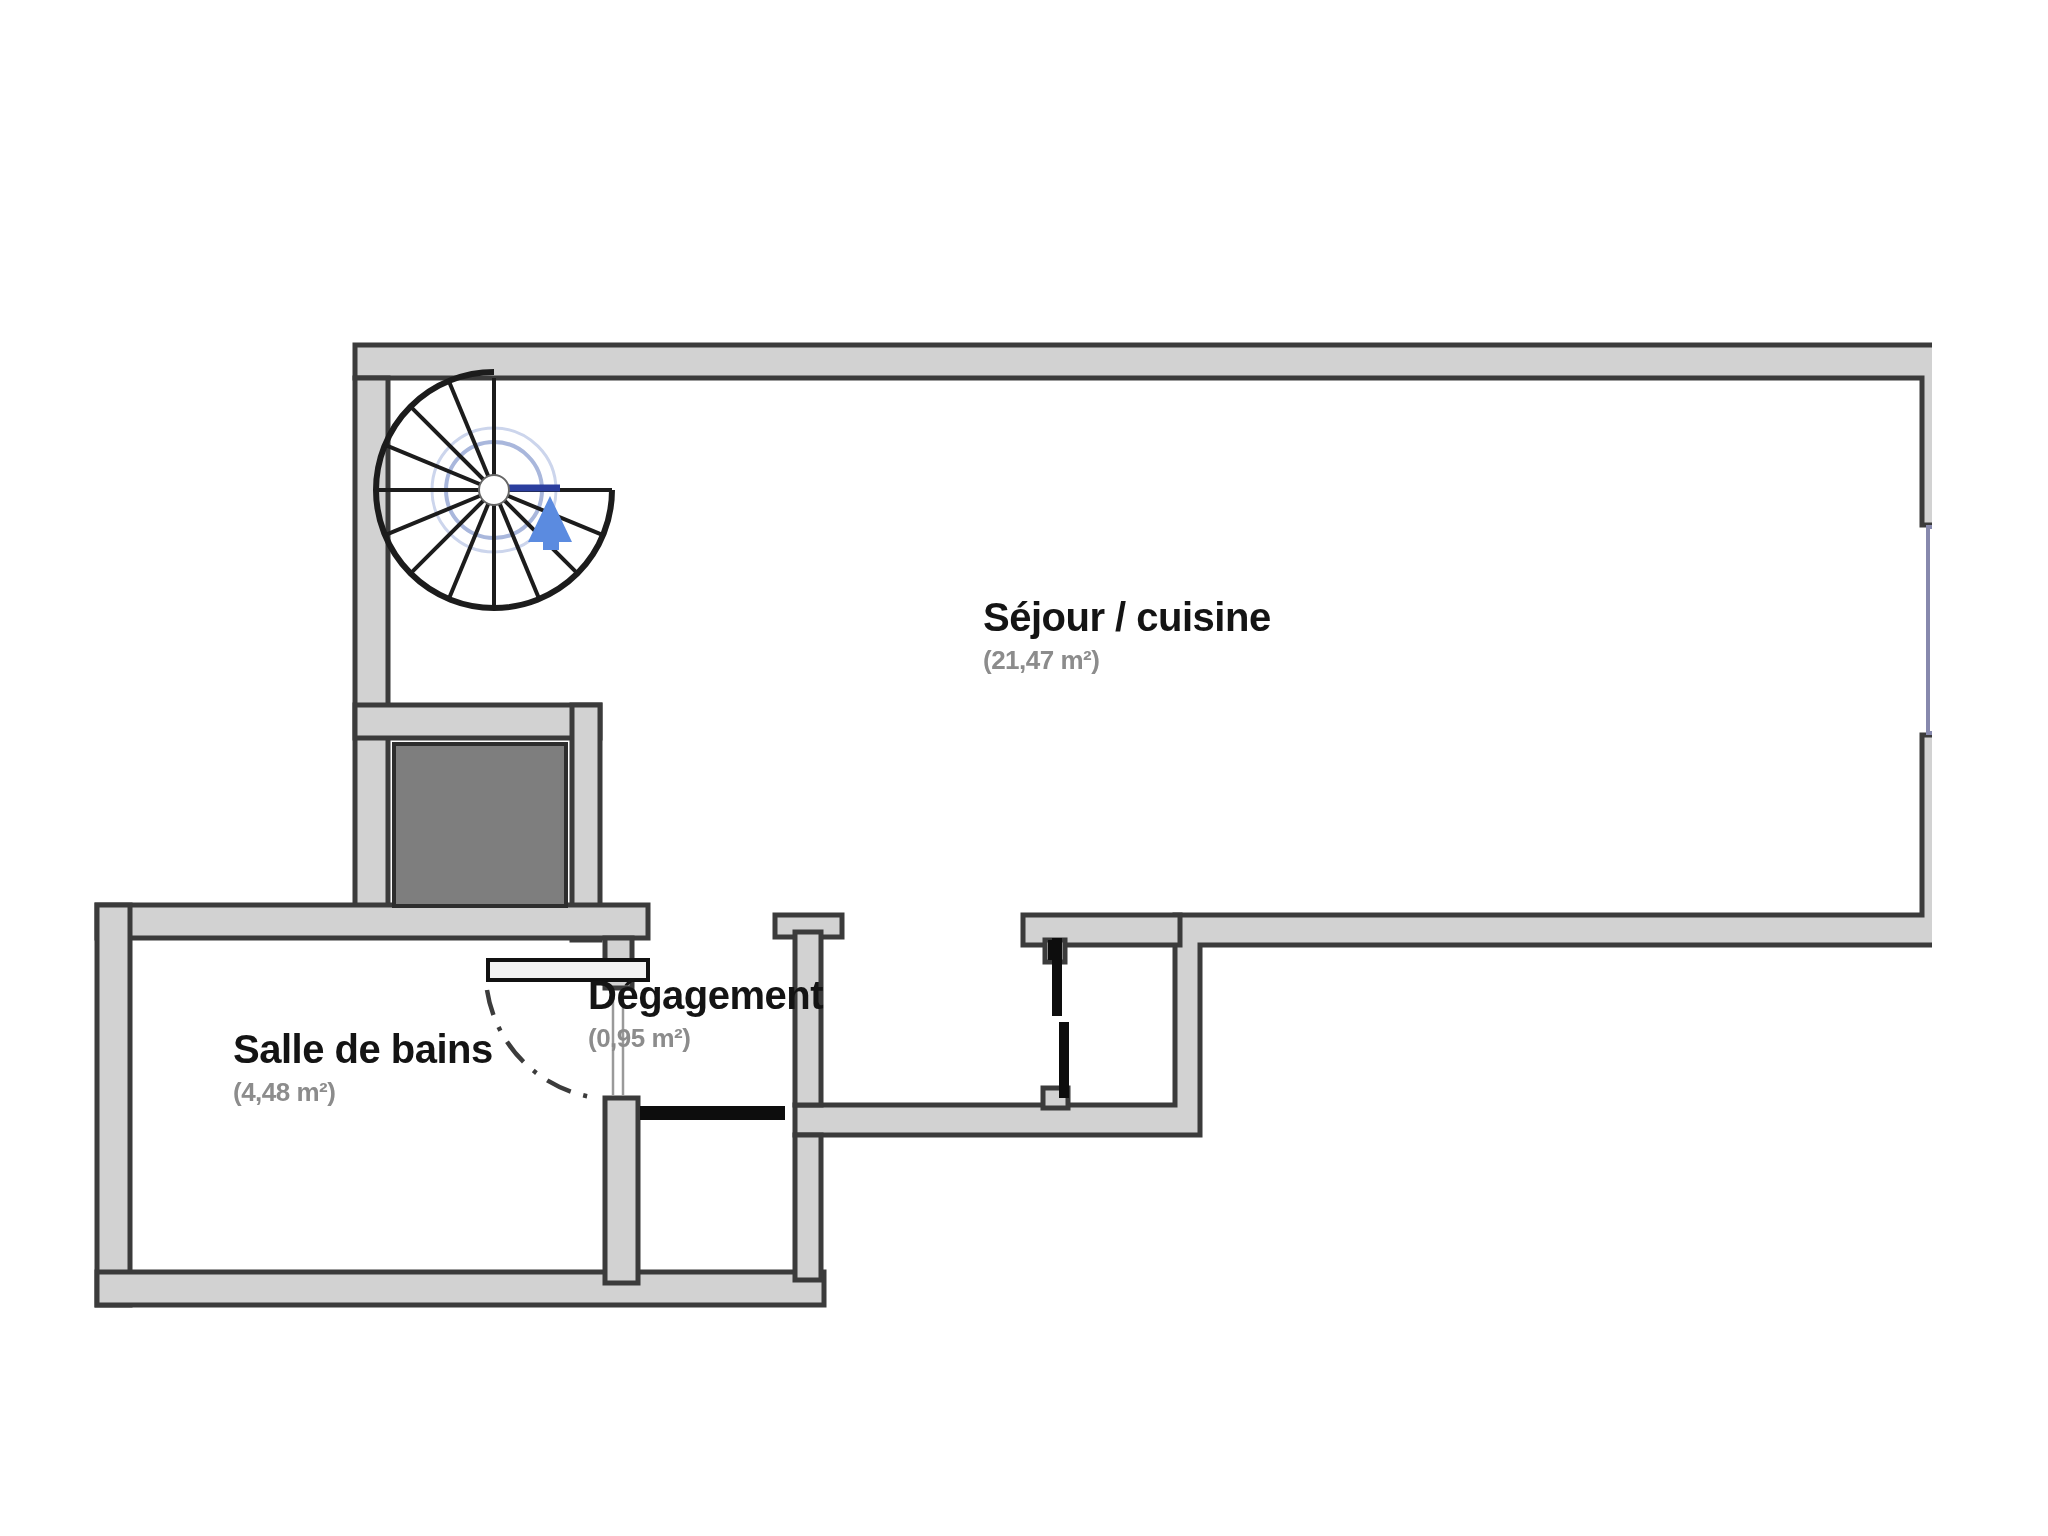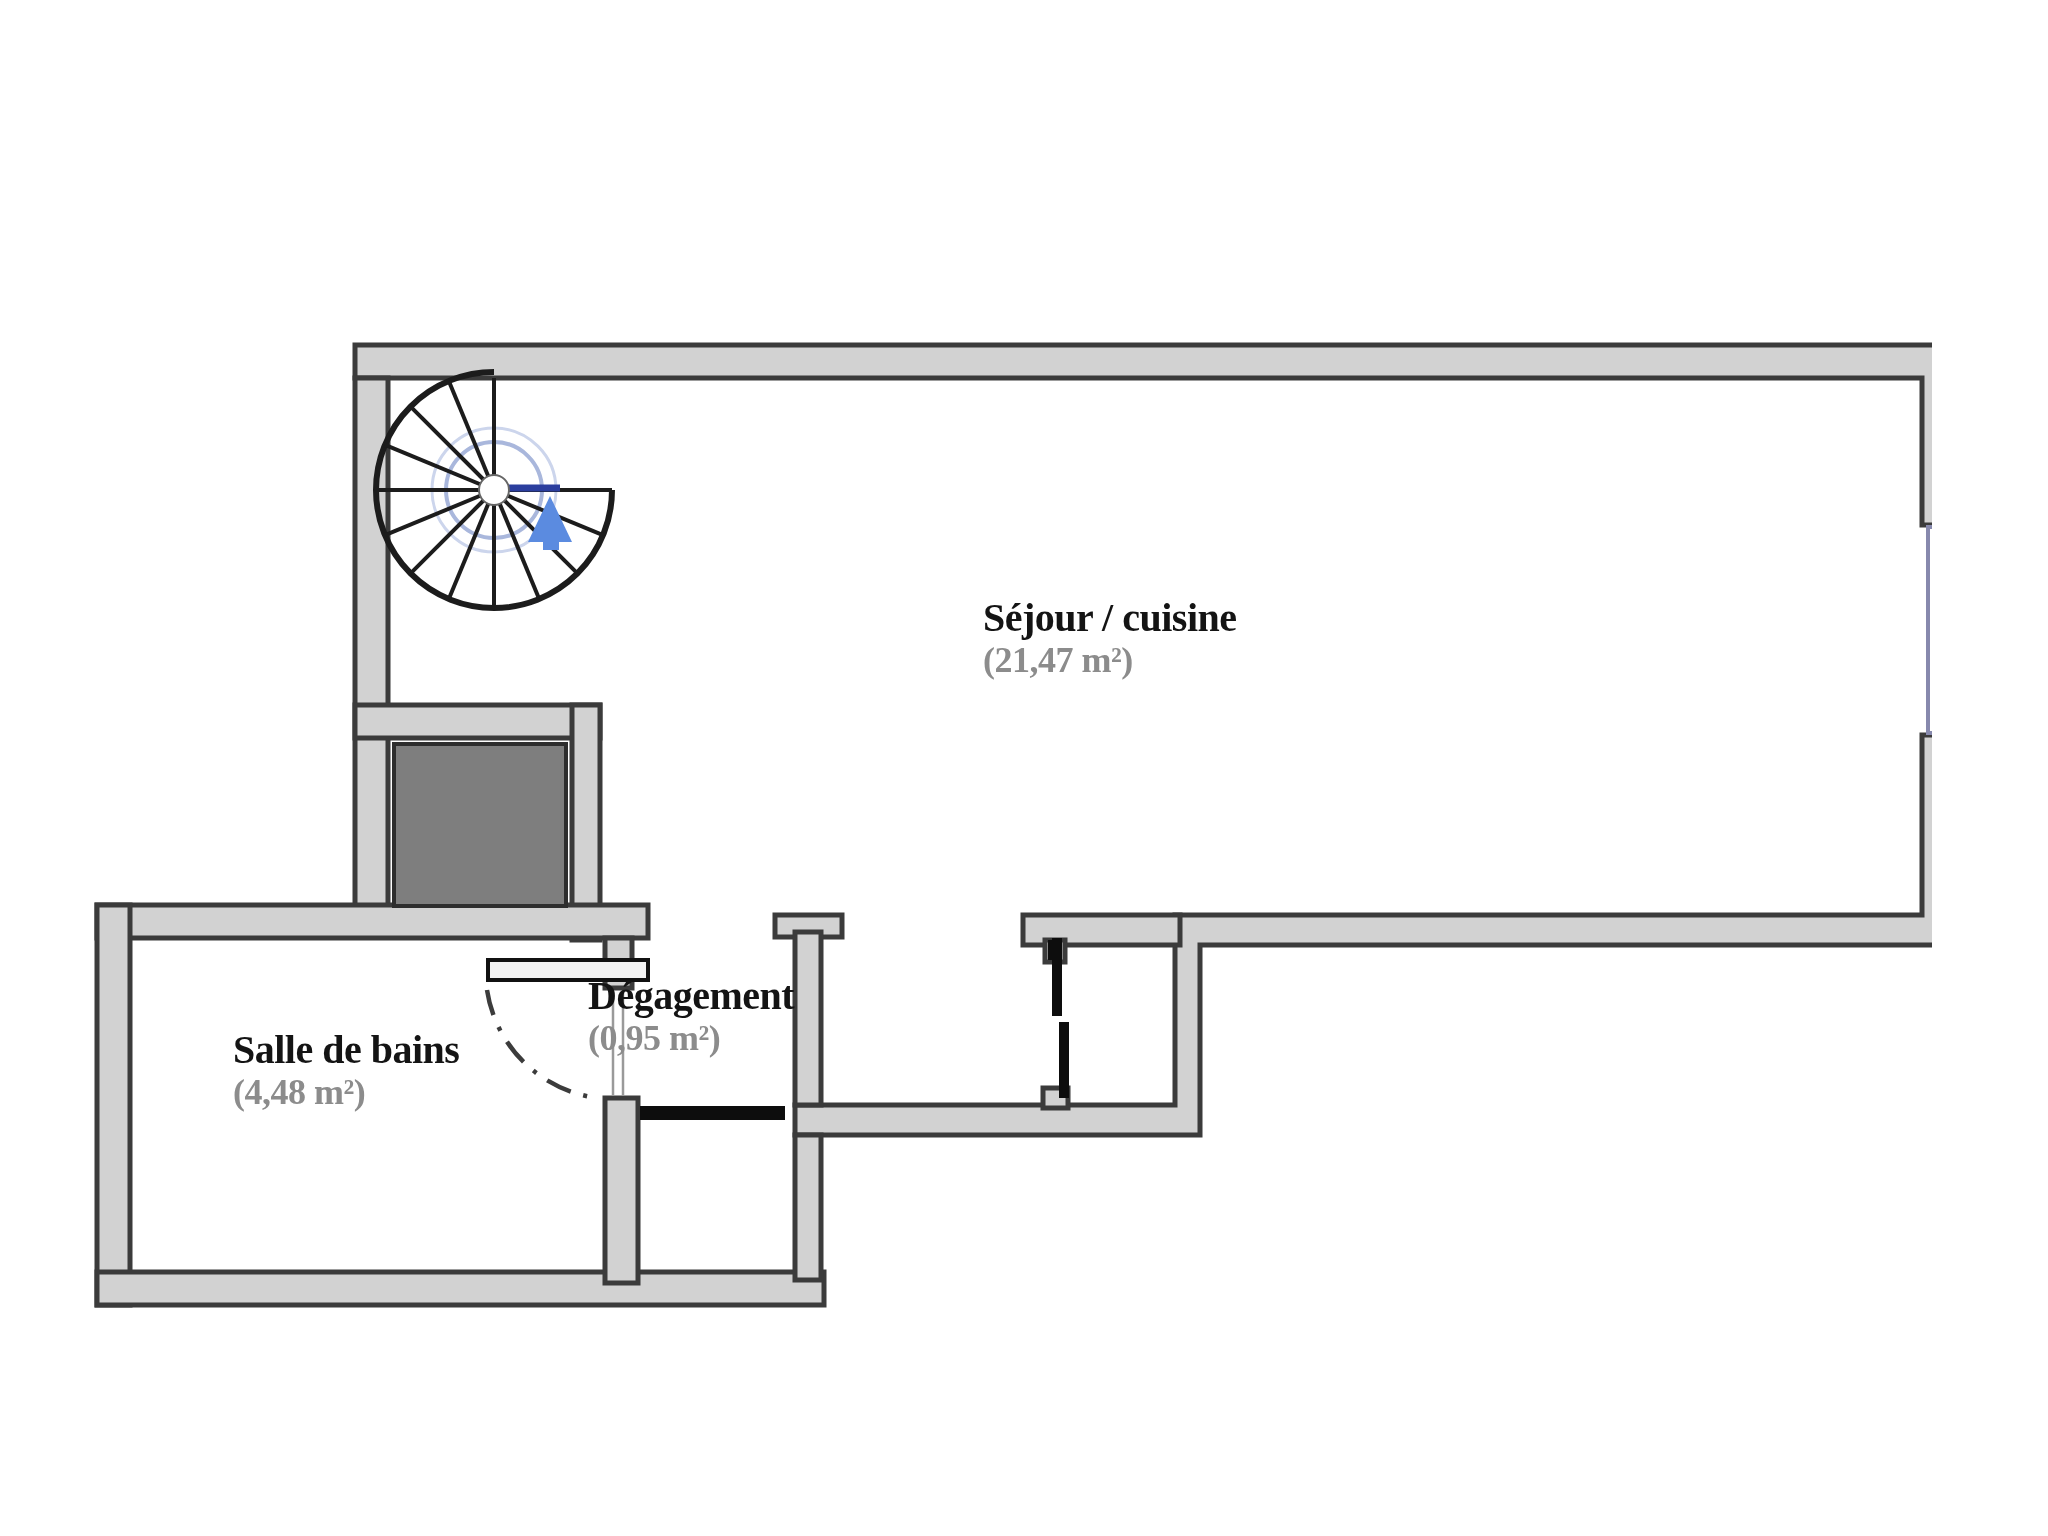--- a/index.html
+++ b/index.html
@@ -1,36 +1,36 @@
 <!DOCTYPE html>
 <html><head>
 <meta charset="utf-8">
 <style>
   html,body{margin:0;padding:0;background:#ffffff;}
   #stage{
     position:relative;
     width:1932px;height:1536px;
     background:#ffffff;
     overflow:hidden;
-    font-family:Liberation Serif, serif;
+    font-family:Liberation Sans, sans-serif;
   }
   #plan-svg{position:absolute;left:0;top:0;}
   .room-label{
     position:absolute;
     font-weight:bold;
     font-size:40px;
     line-height:43px;
     letter-spacing:-0.5px;
     color:#141414;
     white-space:nowrap;
   }
   .room-label .area{
     display:block;
     color:#8c8c8c;
-    font-size:36px;
+    font-size:26px;
   }
 </style>
 </head>
 <body>
 
 <div id="stage">
 
   <svg id="plan-svg" width="2048" height="1536" viewBox="0 0 2048 1536" xmlns="http://www.w3.org/2000/svg">
 
     <g fill="#d2d2d2" stroke="#3b3b3b" stroke-width="5" stroke-linejoin="miter">

